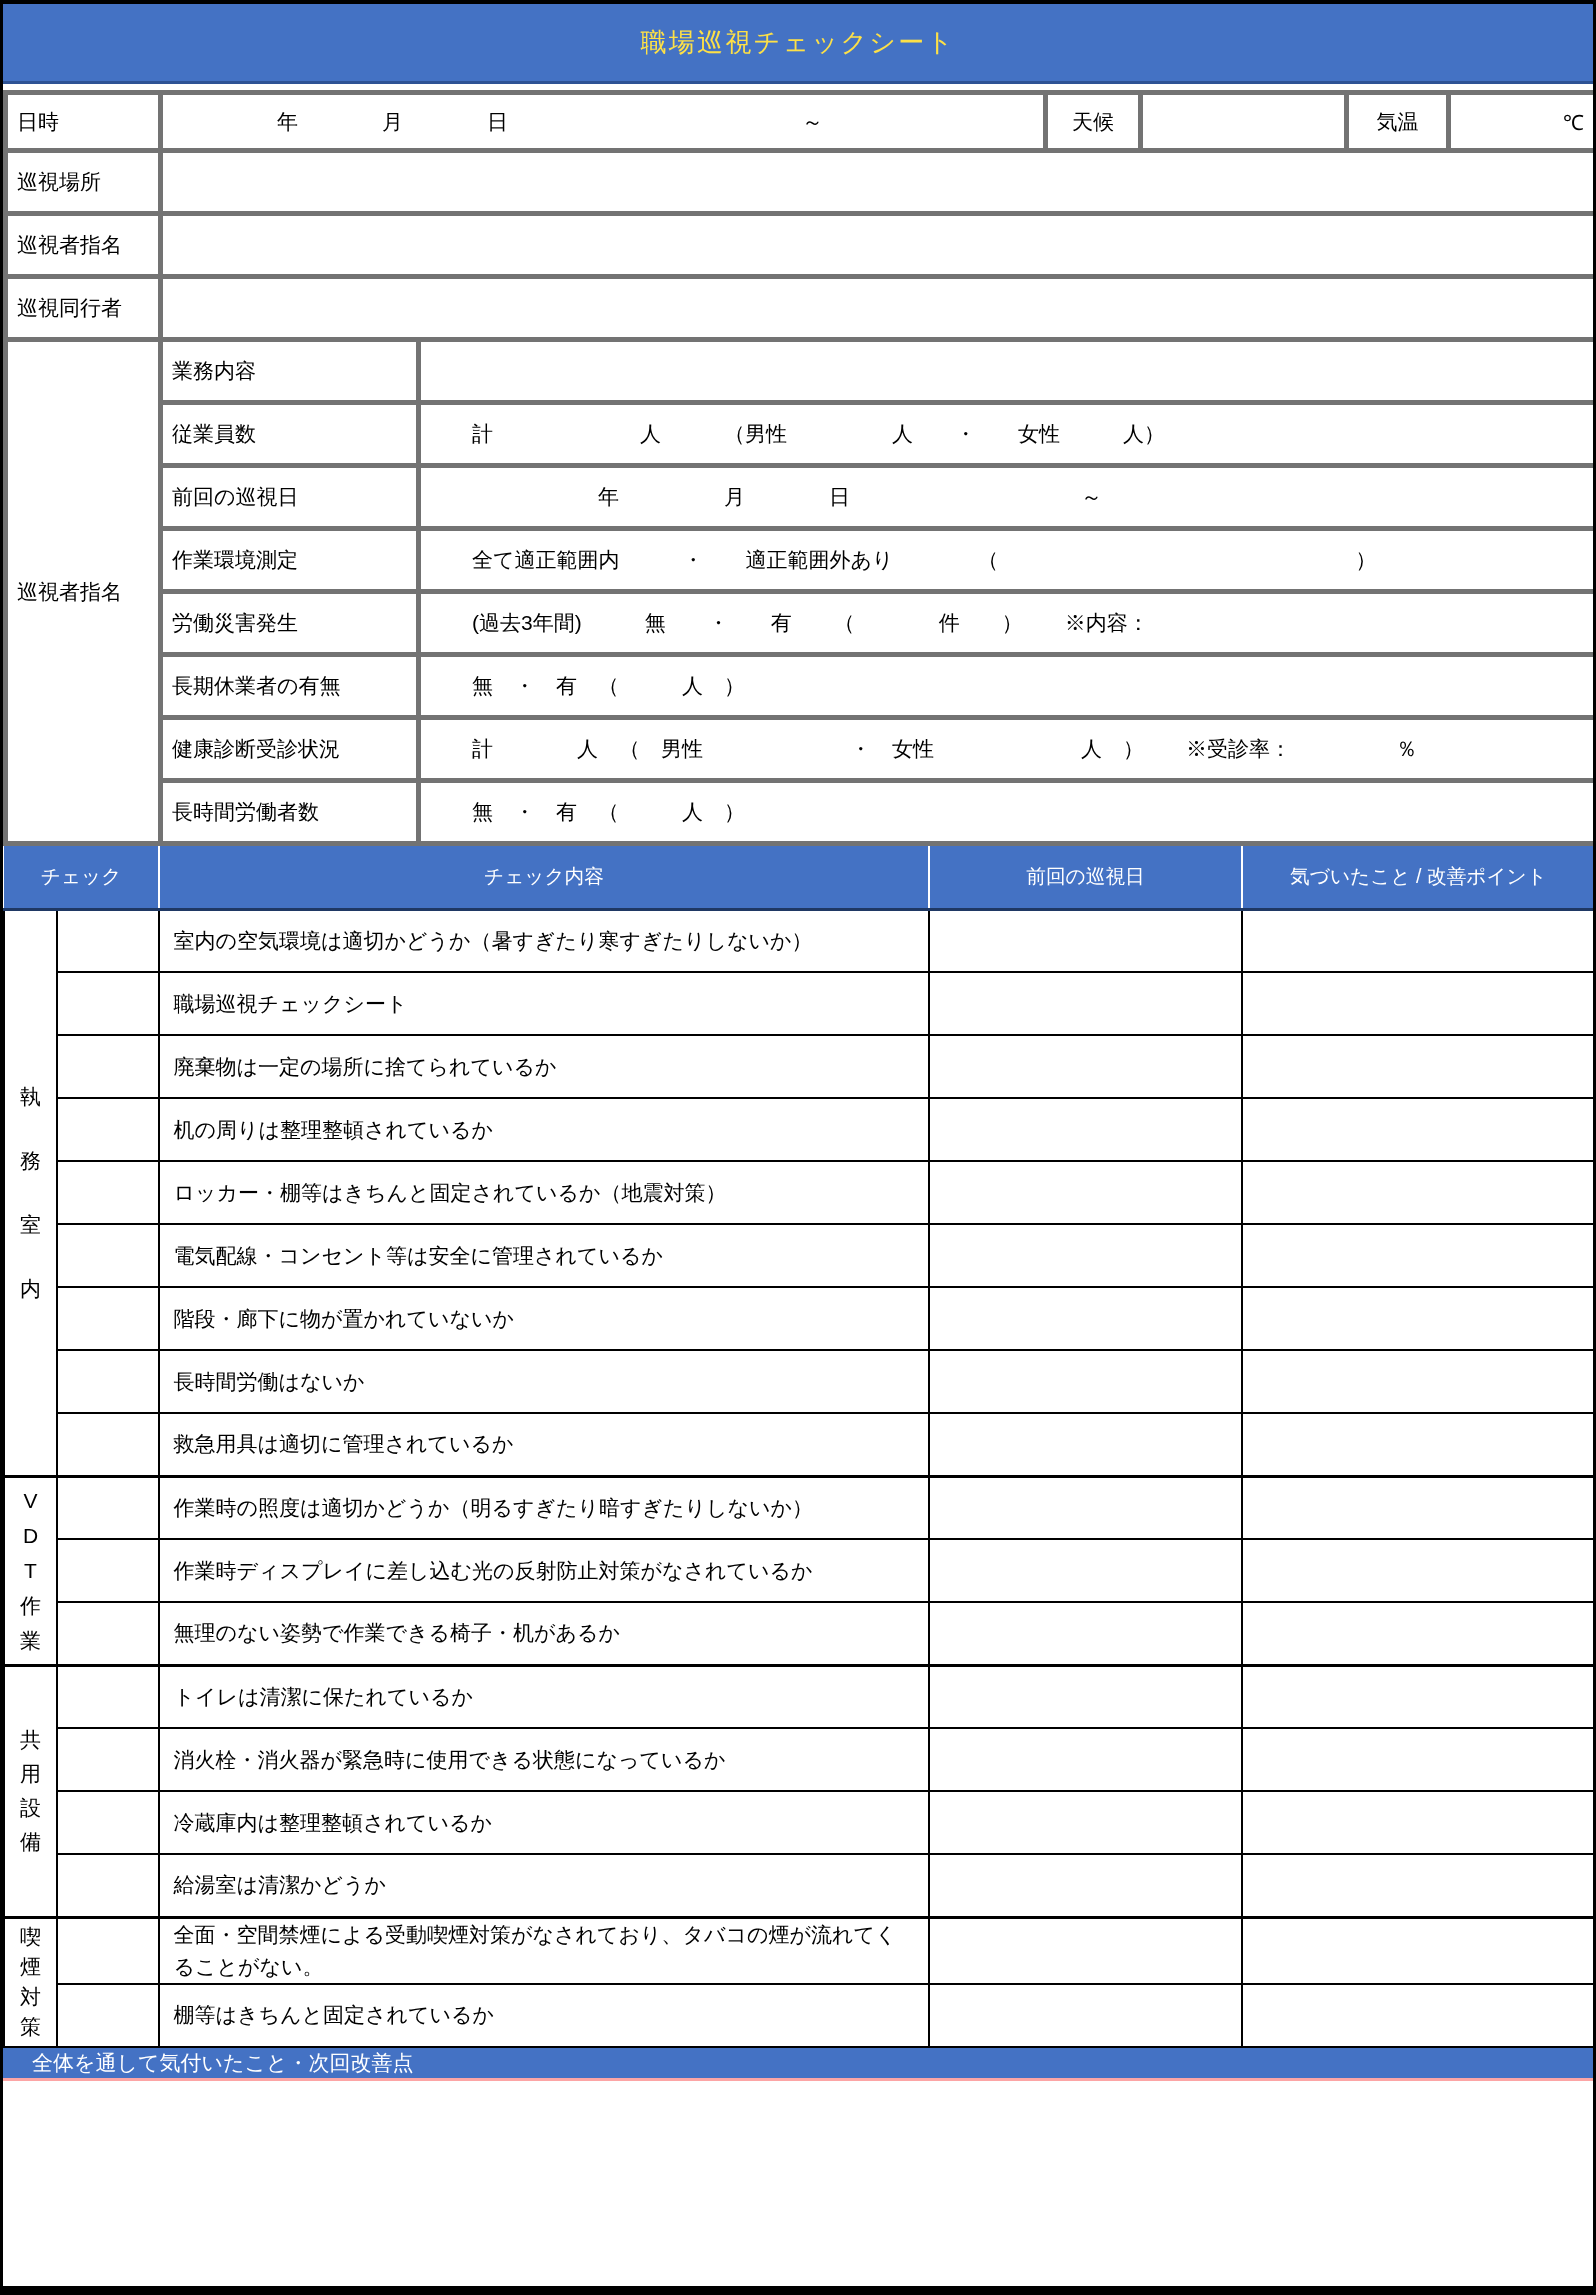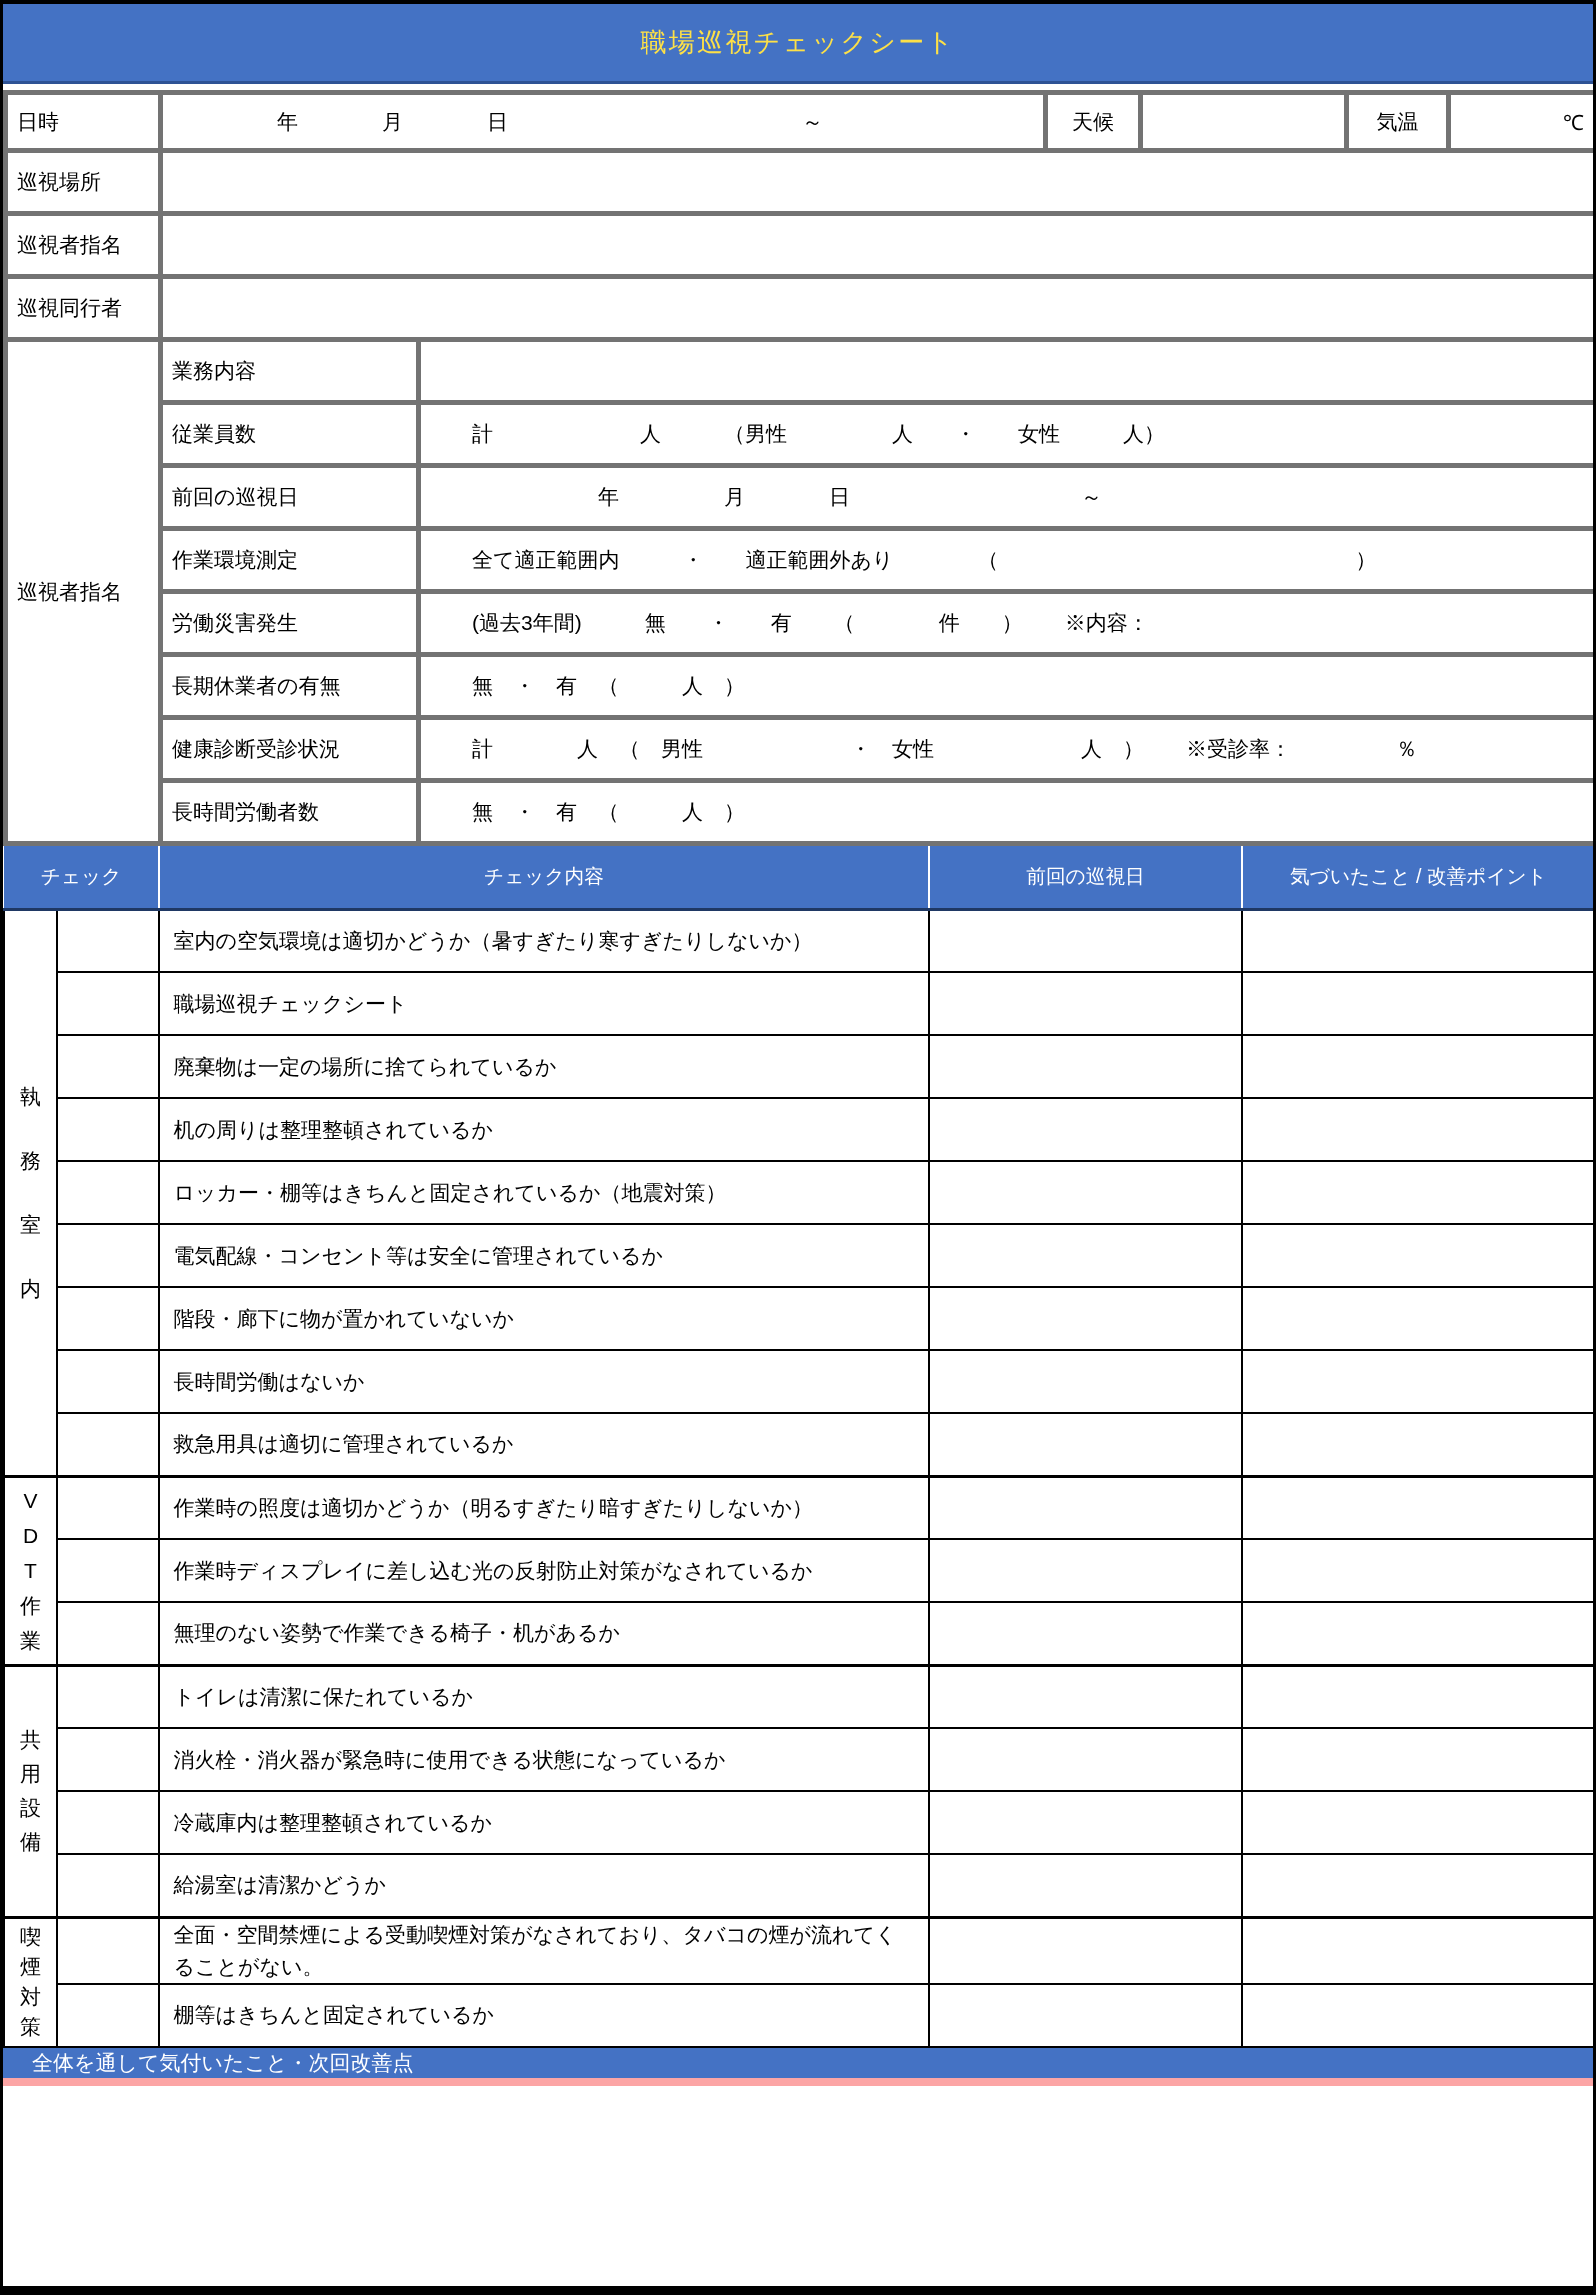--- a/index.html
+++ b/index.html
@@ -51,21 +51,21 @@
   }
   .sec-0 { line-height:64px; }
   .sec-1 { line-height:35px; }
   .sec-2 { line-height:34px; }
   .sec-3 { line-height:30px; }
   td.content-cell { font-size:21px; padding:0 13.6px; line-height:32px; text-align:left;margin-top:48px; }
   td.checkbox-cell, td.prev-cell, td.notes-cell { background:#fff; }
 
   
   .overall-bar {
-    flex:0 0 auto; height:30px; background:#4472C4; border-bottom:8px solid #fca5a5;
+    flex:0 0 auto; height:30px; background:#4472C4; border-bottom:3px solid #fca5a5;
     color:#fff; font-size:21px; display:flex; align-items:center; padding-left:29px;
   }
   .notes-area { flex:1 1 auto; background:#fff; }
 </style>
 </head>
 <body>
 
 <div class="page">
 
   <div class="title-bar">職場巡視チェックシート</div>

